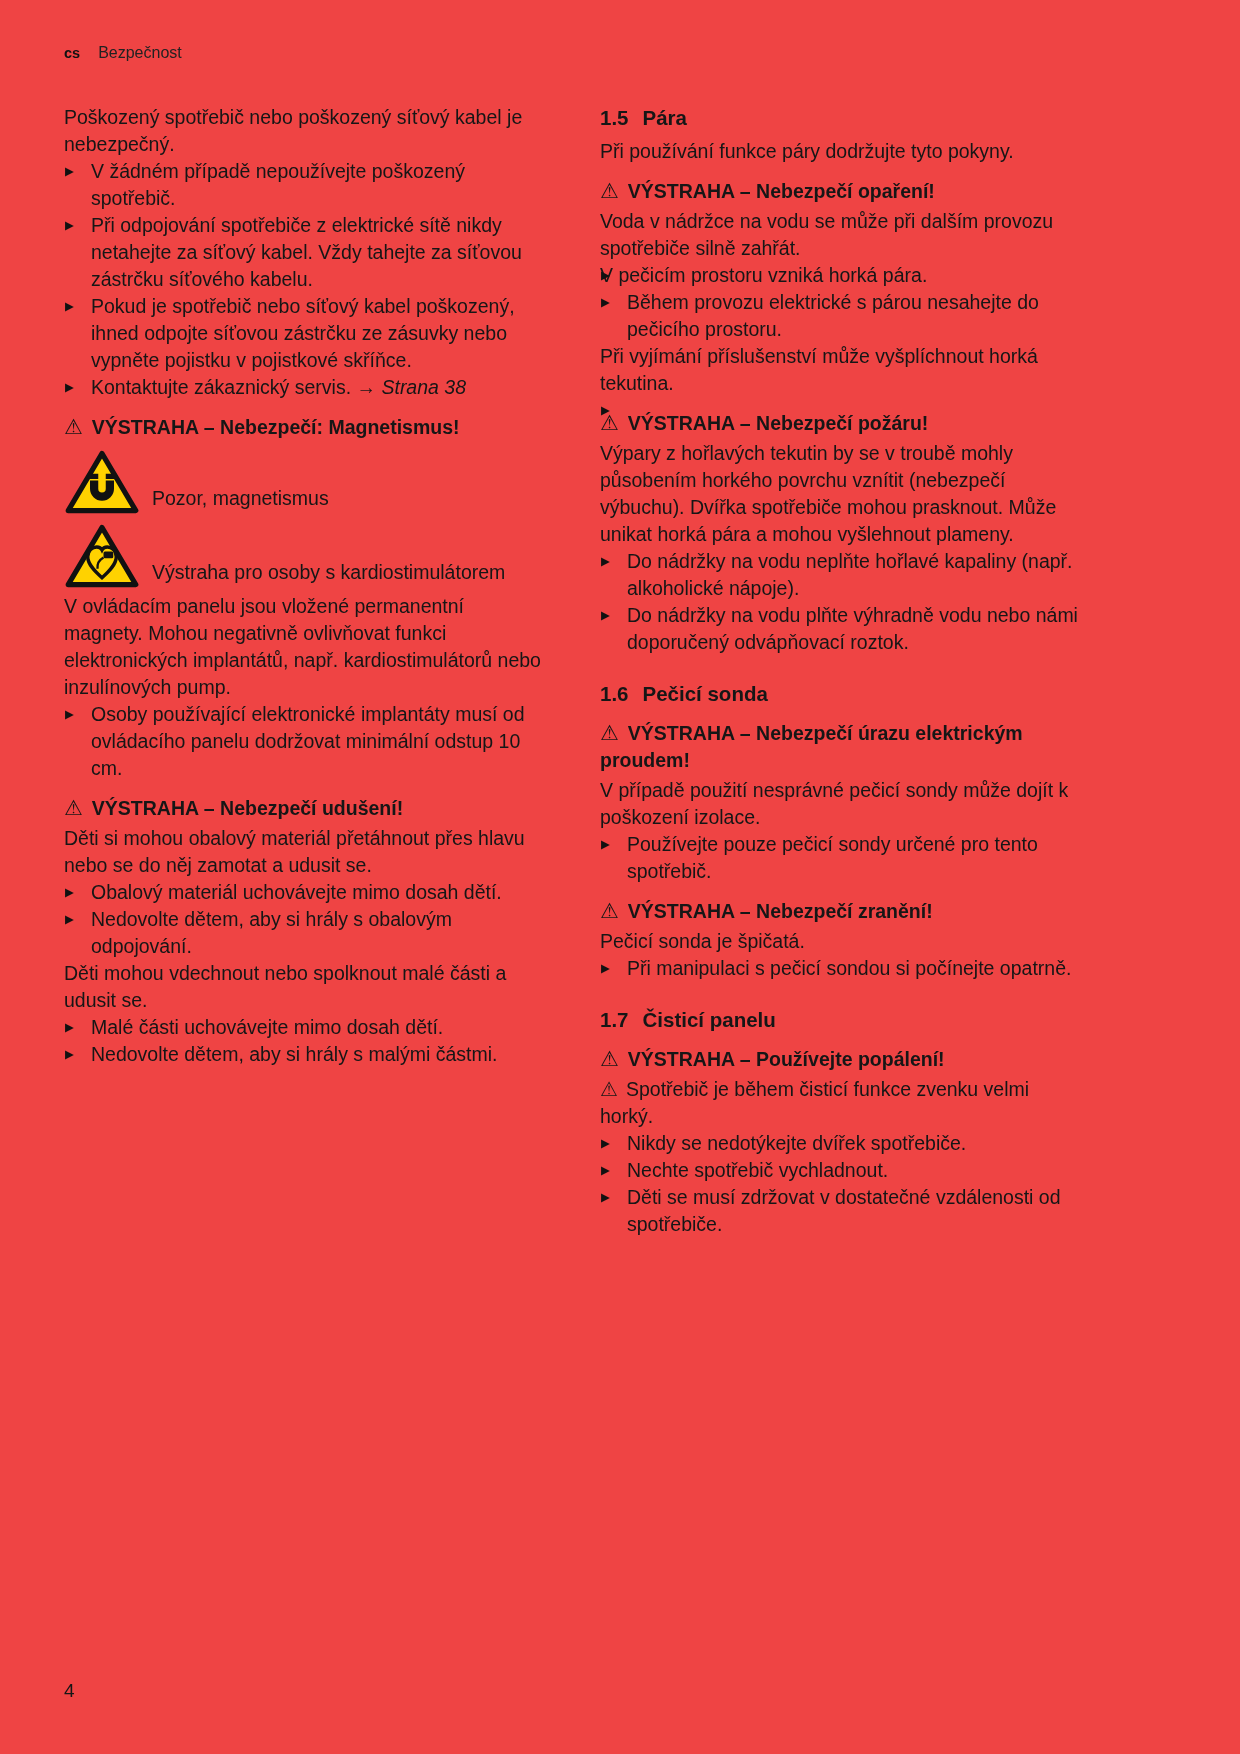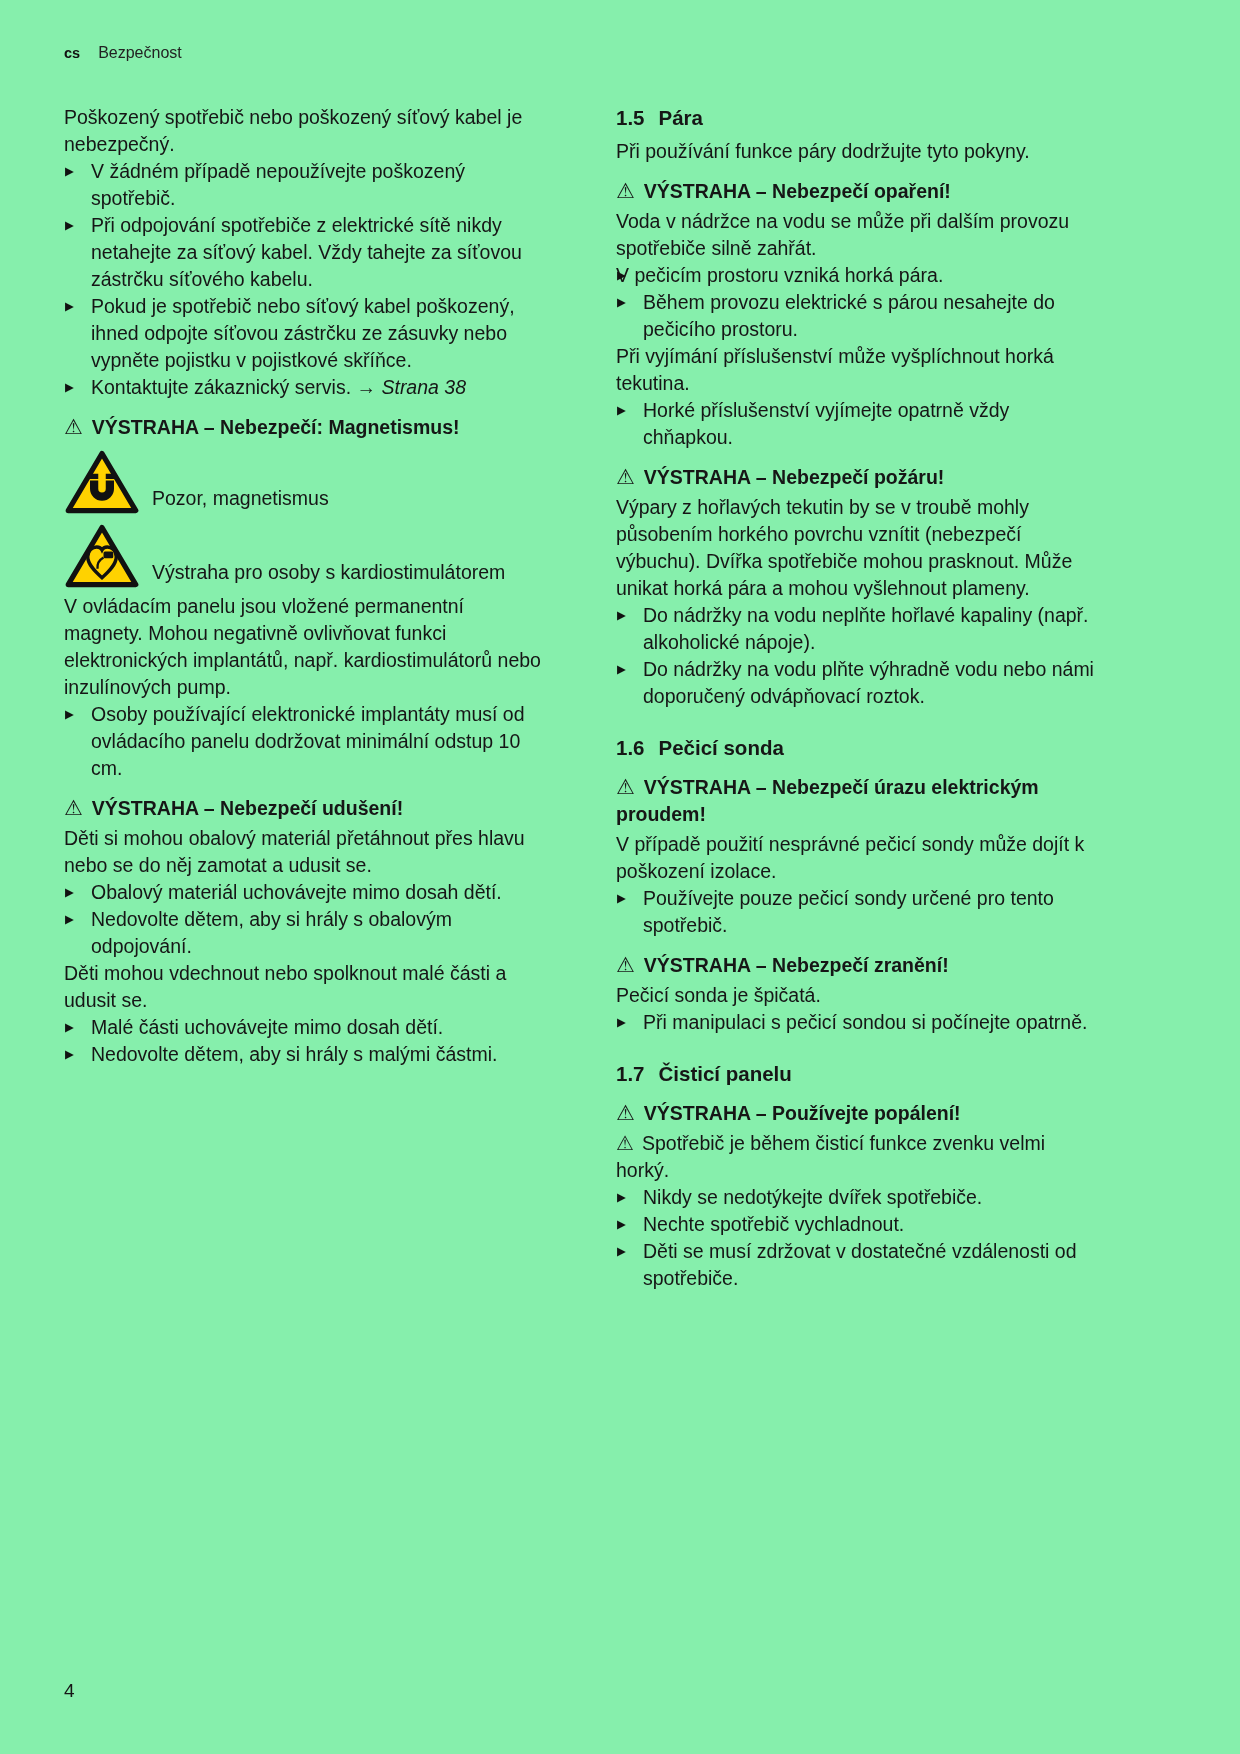--- a/index.html
+++ b/index.html
@@ -1,29 +1,29 @@
 <!DOCTYPE html>
 <html lang="cs"><head>
 <meta charset="utf-8">
 <style>
   * { box-sizing: border-box; }
   html, body { margin: 0; padding: 0; background: #ffffff; }
   .page {
     width: 1240px;
     height: 1754px;
-    background: #86efac;
+    background: #ef4444;
     position: relative;
     overflow: hidden;
     font-family: "Liberation Sans", "DejaVu Sans", sans-serif;
     color: #161616;
     padding: 44px 64px 0 64px;
   }
   .doc-header { font-size: 16px; margin-bottom: 42px; color: #222; }
   .doc-header .lang { font-weight: 700; font-size: 14.5px; margin-right: 18px; color: #111; }
-  .columns { display: flex; gap: 72px; }
+  .columns { display: flex; gap: 56px; }
   .col { width: 480px; font-size: 19.5px; line-height: 27px; }
   .col > :first-child { margin-top: 0; }
 
   p.para { margin: 0; }
   ul.bullets { list-style: none; margin: 0; padding: 0; }
   ul.bullets li { padding-left: 27px; position: relative; }
   ul.bullets .marker {
     position: absolute; left: 1px; top: 0;
     font-size: 11.5px; line-height: 27px; color: #111;
   }
@@ -169,21 +169,20 @@
           <span class="marker">▶</span>
           <span>Během provozu elektrické s párou nesahejte do pečicího prostoru.</span>
         </li>
       </ul>
 
       <p class="para">Při vyjímání příslušenství může vyšplíchnout horká tekutina.</p>
 
       <ul class="bullets">
         <li>
           <span class="marker">▶</span>
-          <span>Horké příslušenství vyjímejte opatrně vždy chňapkou.</span>
         </li>
       </ul>
 
       <div class="warn-title">
         <span class="warn-icon">⚠</span><span>VÝSTRAHA – Nebezpečí požáru!</span>
       </div>
 
       <p class="para">Výpary z hořlavých tekutin by se v troubě mohly působením horkého povrchu vznítit (nebezpečí výbuchu). Dvířka spotřebiče mohou prasknout. Může unikat horká pára a mohou vyšlehnout plameny.</p>
 
       <ul class="bullets">

